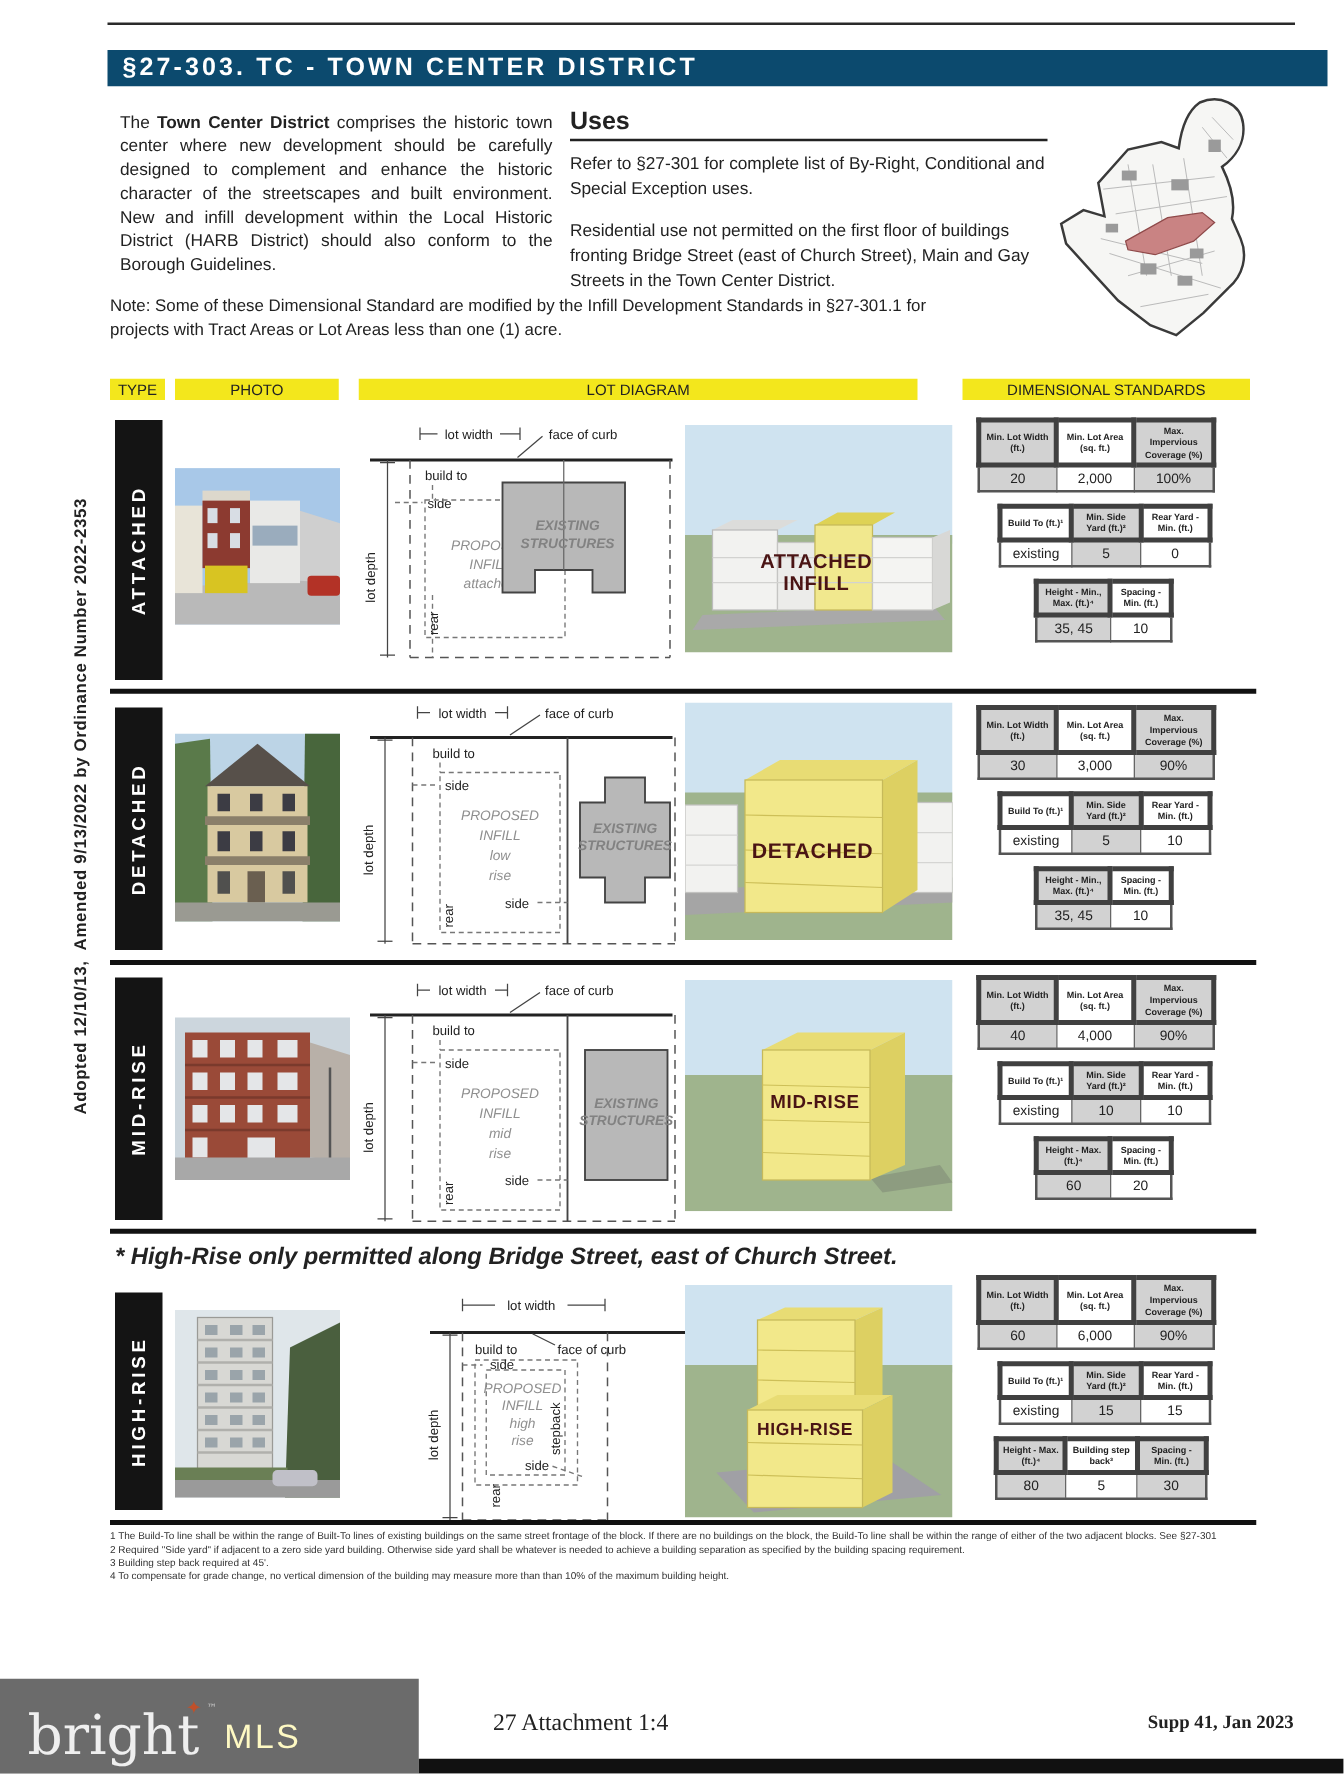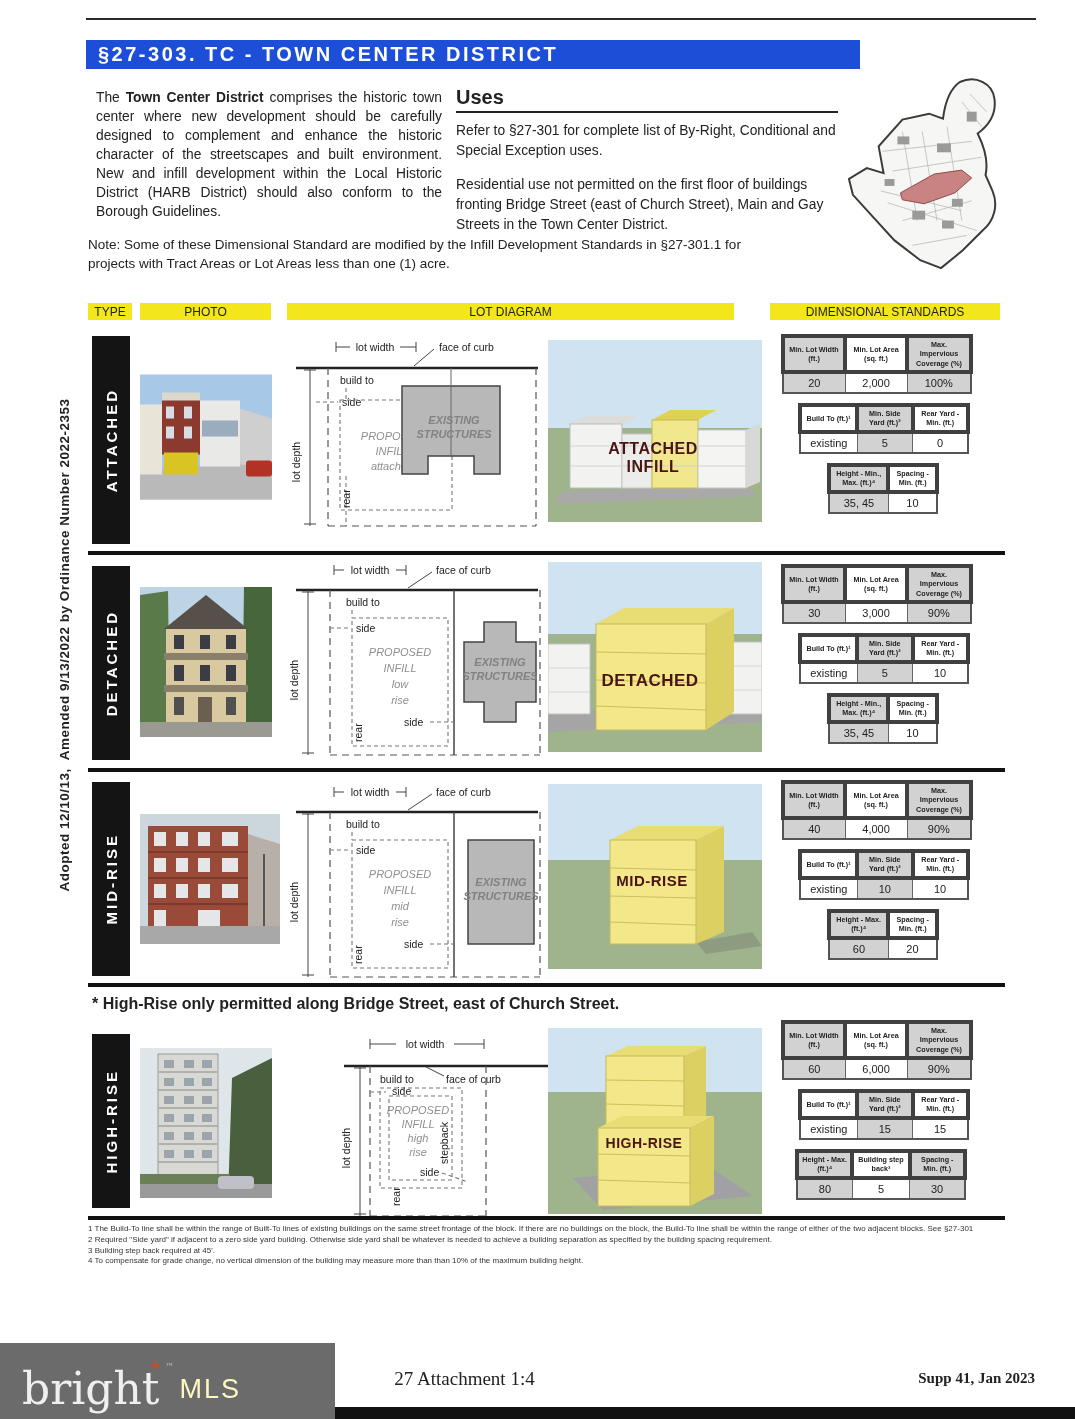--- a/index.html
+++ b/index.html
@@ -1,20 +1,20 @@
 <!DOCTYPE html>
 <html><head>
 <meta charset="utf-8">
 <style>
   html,body{margin:0;padding:0;background:#fff;}
   #page{position:relative;width:1075px;height:1419px;background:#fff;font-family:"Liberation Sans",sans-serif;color:#222;overflow:hidden;}
   .abs{position:absolute;}
   
   #tophair{left:86px;top:18px;width:950px;height:2px;background:#2a2a2a;}
-  #titlebar{left:86px;top:40px;width:774px;height:29px;background:#1d4ed8;color:#fff;display:flex;align-items:center;padding-left:12px;box-sizing:border-box;font-weight:bold;font-size:20px;letter-spacing:2.5px;text-align:center;}
+  #titlebar{left:86px;top:40px;width:976px;height:29px;background:#0c4a6e;color:#fff;display:flex;align-items:center;padding-left:12px;box-sizing:border-box;font-weight:bold;font-size:20px;letter-spacing:2.5px;text-align:center;}
   
   #intro{left:96px;top:88px;width:346px;font-size:13.8px;line-height:1.38;text-align:justify;}
   #uses{left:456px;top:86px;width:382px;}
   #uses h3{margin:0 0 4px 0;font-size:20px;border-bottom:2.5px solid #222;padding-bottom:2px;}
   #uses p{margin:8px 0 14px 0;font-size:13.8px;line-height:1.45;}
   #note{left:88px;top:236px;width:700px;font-size:13.5px;line-height:1.4;}
   
   #sidenote{left:64px;top:645px;transform:translate(-50%,-50%) rotate(-90deg);white-space:pre;font-weight:bold;font-size:13.5px;letter-spacing:0.5px;}
   
   .ybar{top:303px;height:17px;background:#f3e71c;display:flex;align-items:center;justify-content:center;font-size:12px;color:#222;}
@@ -37,21 +37,21 @@
   
   svg text{font-family:"Liberation Sans",sans-serif;fill:#222;}
   .dlab{font-size:10.5px;}
   .dinf{font-size:11px;font-style:italic;fill:#8f8f8f;}
   .dexi{font-size:11px;font-style:italic;font-weight:bold;fill:#828282;}
   .mlab{font-weight:bold;fill:#4a1414;letter-spacing:0.5px;}
   .dln{stroke:#444;stroke-width:1;fill:none;}
   .dash{stroke:#555;stroke-width:1.2;fill:none;stroke-dasharray:7 5;}
   .dashs{stroke:#777;stroke-width:1.1;fill:none;stroke-dasharray:4 3;}
   .divline{left:88px;width:917px;height:4px;background:#111;}
-  #hrnote{left:92px;top:995px;font-size:16px;font-weight:bold;}
+  #hrnote{left:92px;top:995px;font-size:19px;font-weight:bold;font-style:italic;}
   #footnotes{left:88px;top:1224px;width:917px;font-size:8px;line-height:1.35;color:#333;}
   
   #logo{left:0;top:1343px;width:335px;height:92px;background:#6b6b6b;display:flex;align-items:center;padding-left:22px;box-sizing:border-box;}
   #logo .b{font-family:"DejaVu Serif",serif;color:#efefef;font-size:44px;position:relative;line-height:1;}
   #logo .star{position:absolute;right:-2px;top:-8px;color:#c0502a;font-size:15px;}
   #logo .tm{position:absolute;right:-14px;top:-4px;color:#cfcfcf;font-size:8px;}
   #logo .mls{color:#fef9c3;font-size:27px;letter-spacing:2px;margin-left:20px;font-family:"Liberation Sans",sans-serif;}
   #attach{left:0;top:1368px;width:929px;text-align:center;font-family:"Liberation Serif",serif;font-size:19px;}
   #supp{left:795px;top:1370px;width:240px;text-align:right;font-family:"Liberation Serif",serif;font-weight:bold;font-size:15px;}
   #botbar{left:335px;top:1407px;width:740px;height:12px;background:#111;}

